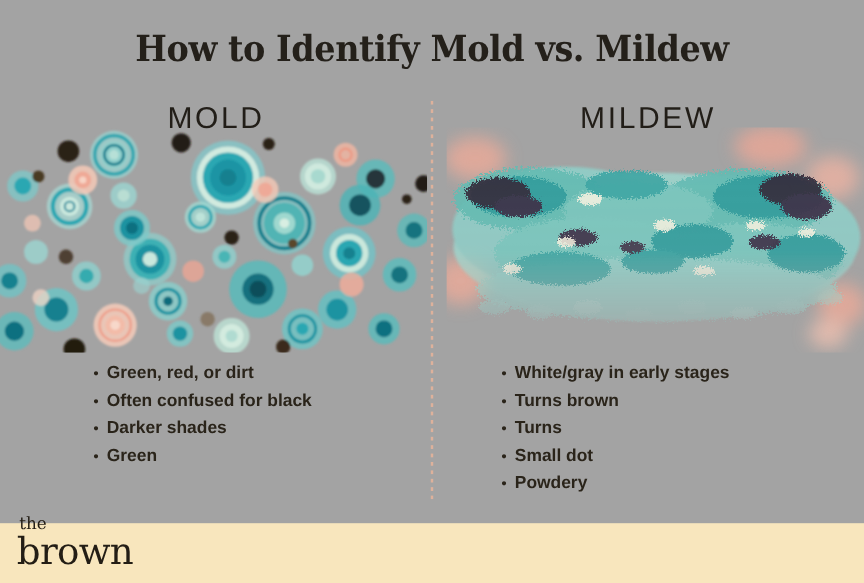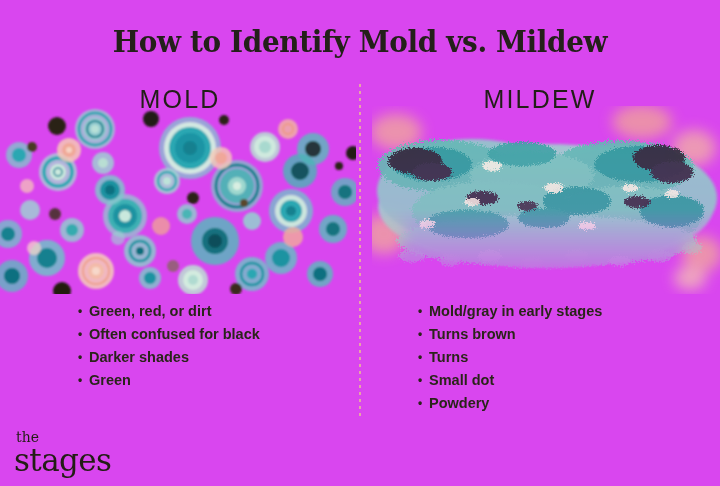--- a/index.html
+++ b/index.html
@@ -10,22 +10,22 @@
     width: 720px;
     height: 486px;
     overflow: hidden;
     background: #f8e6bd;
     font-family: "Liberation Sans", sans-serif;
   }
 
   #infographic {
     position: relative;
     width: 720px;
-    height: 486px;
-    background: #d946ef;
+    height: 436px;
+    background: #a3a3a3;
   }
 
   
   .title {
     position: absolute;
     top: 24px;
     left: 0;
     width: 720px;
     text-align: center;
     font-family: "DejaVu Serif", "Liberation Serif", serif;
@@ -467,25 +467,25 @@
   </div>
 
   <ul class="bullets mold">
     <li>Green, red, or dirt</li>
     <li>Often confused for black</li>
     <li>Darker shades</li>
     <li>Green</li>
   </ul>
 
   <ul class="bullets mildew">
-    <li>Mold/gray in early stages</li>
+    <li>White/gray in early stages</li>
     <li>Turns brown</li>
     <li>Turns</li>
     <li>Small dot</li>
     <li>Powdery</li>
   </ul>
 
   <div class="logo">
     <span class="the">the</span>
-    <span class="spruce">stages</span>
+    <span class="spruce">brown</span>
   </div>
 
 </div>
 
 </body></html>

